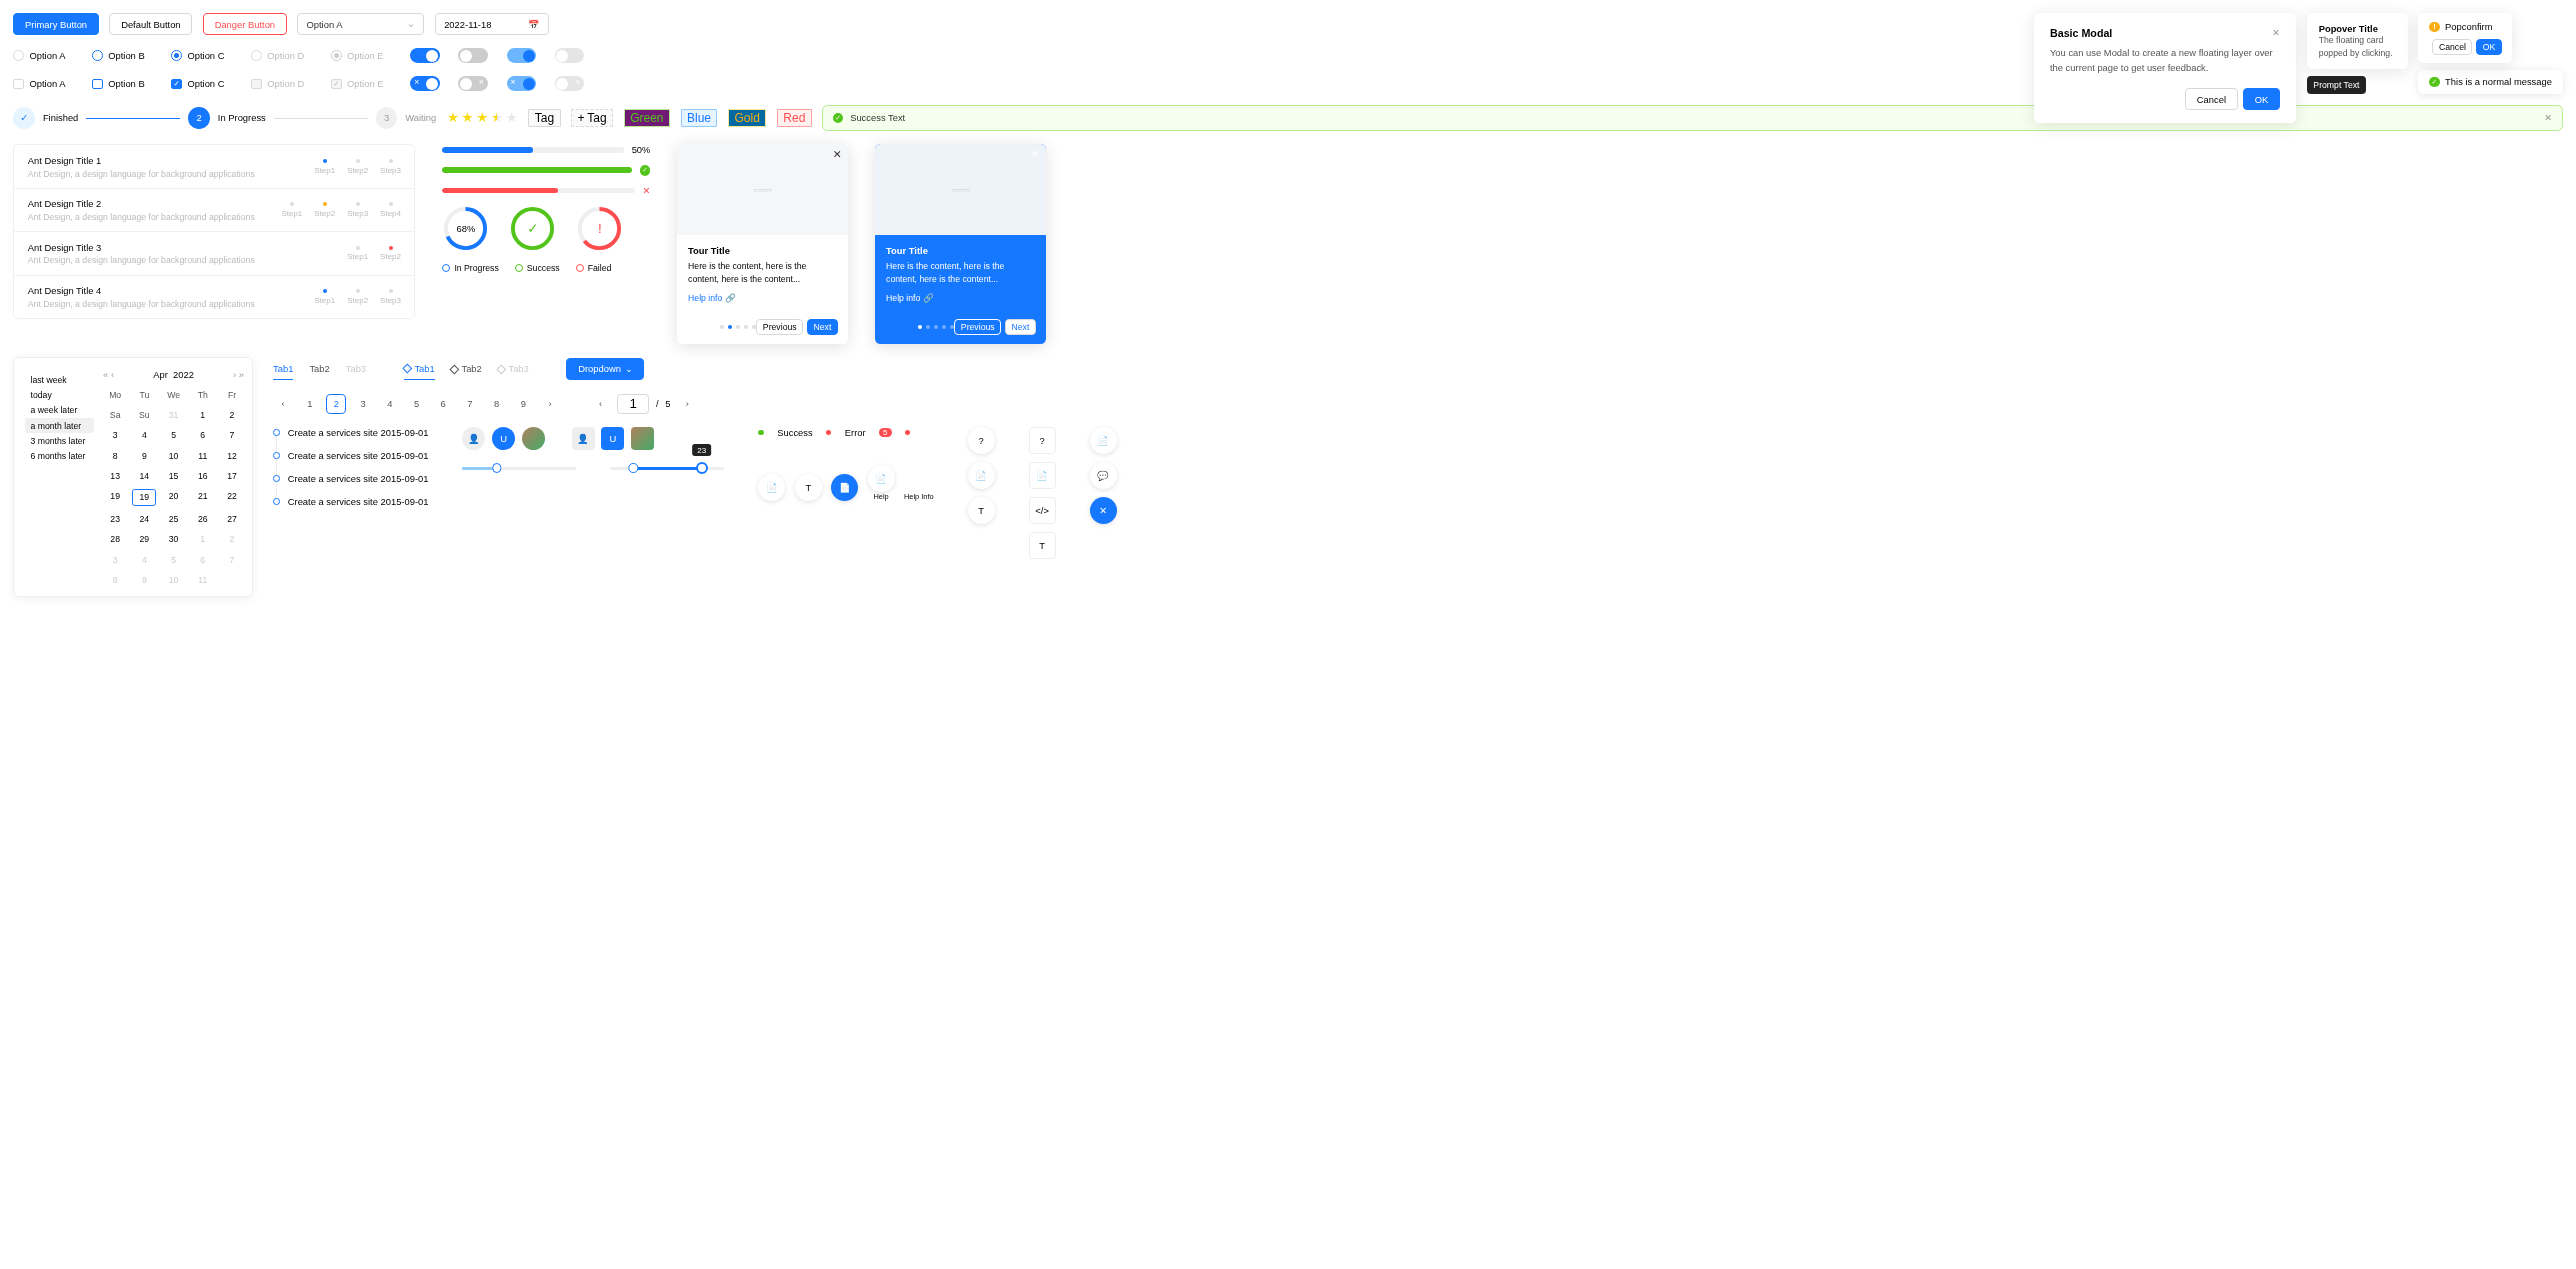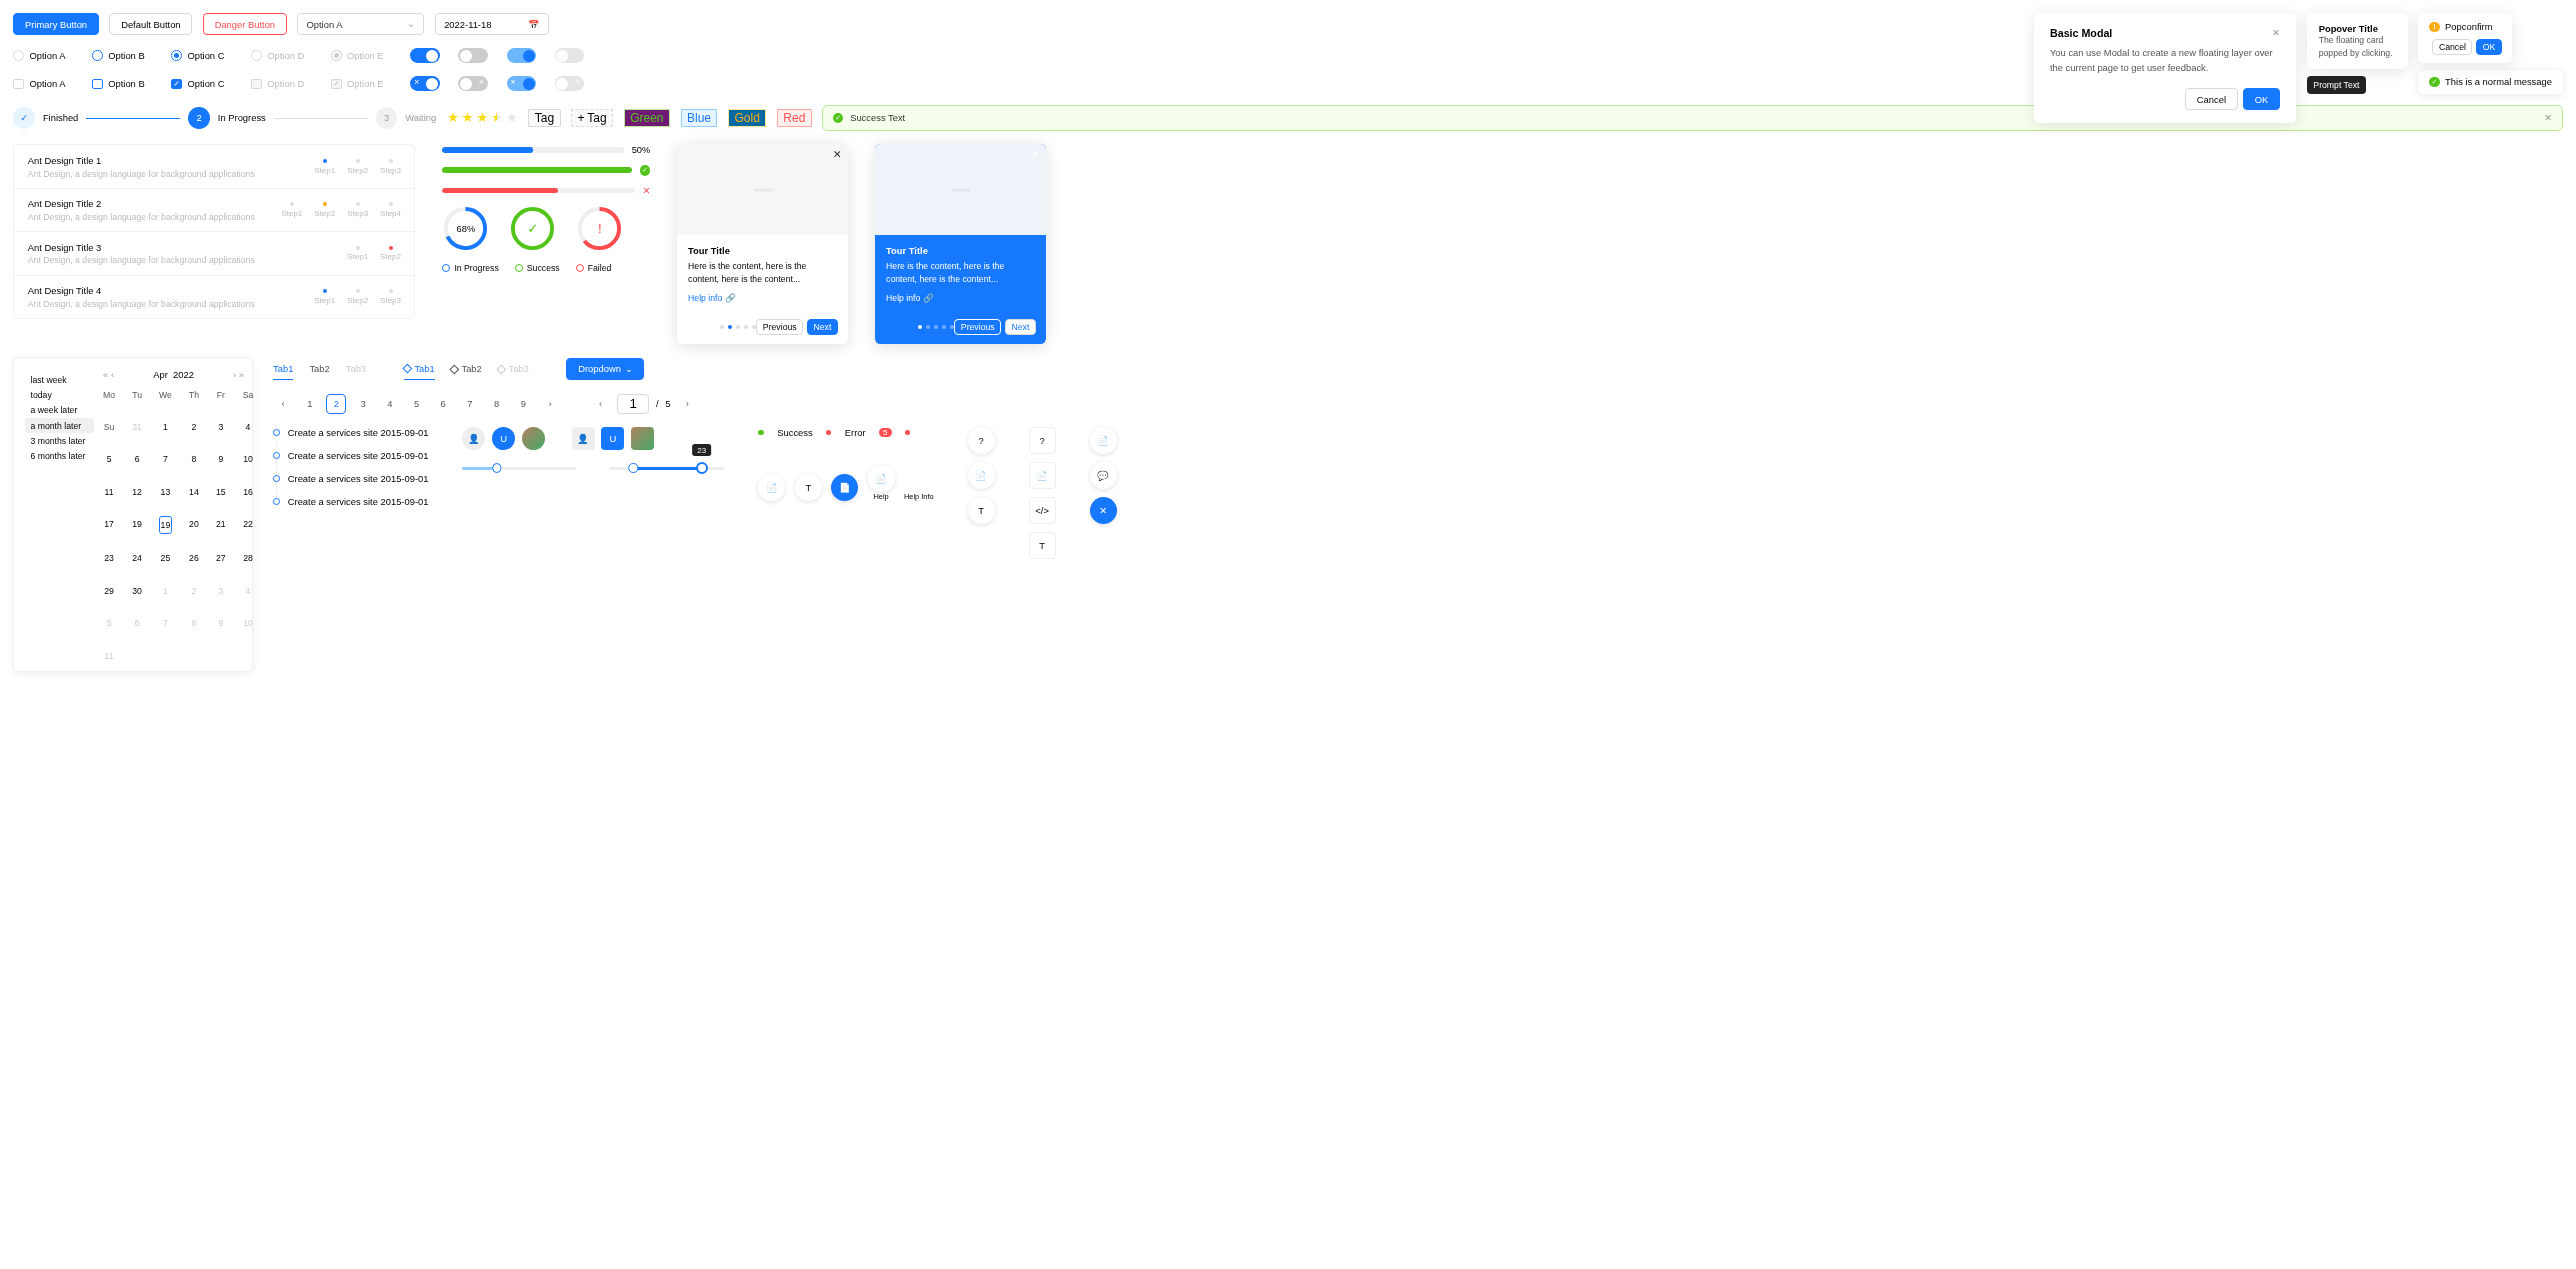--- a/index.html
+++ b/index.html
@@ -106,21 +106,21 @@
 .tour-dot.active{background:#1677ff}
 .blue-tour .tour-dot{background:rgba(255,255,255,.4)}
 .blue-tour .tour-dot.active{background:#fff}
 .date-range-list{width:74px;padding:5.4px 2.7px;font-size:8.7px}
 .date-range-list div{padding:2.7px 5.4px;border-radius:2.7px;cursor:pointer}
 .date-range-list div.sel{background:#f0f0f0}
 .calendar{border:0.7px solid #eee;border-radius:5.4px;padding:8px;box-shadow:0 1.3px 8px rgba(0,0,0,.06);display:flex;gap:6.7px}
 .cal-grid{width:141px}
 .cal-head{display:flex;justify-content:space-between;align-items:center;padding:2.7px 0 6.7px;font-weight:500}
 .cal-nav{display:flex;gap:2.7px;color:#999;cursor:pointer}
-.cal-body{display:grid;grid-template-columns:repeat(6,1fr);gap:17px;font-size:8.7px;text-align:center}
+.cal-body{display:grid;grid-template-columns:repeat(5,1fr);gap:5px;font-size:8.7px;text-align:center}
 .cal-wd{color:#555;padding:2.7px 0}
 .cal-day{padding:2.7px 0;cursor:pointer;border-radius:2.7px}
 .cal-day.dim{color:#ccc}
 .cal-day.today{border:0.7px solid #1677ff}
 .tabs{display:flex;gap:16px;align-items:center}
 .tab{padding:5.4px 0;cursor:pointer;color:#555;display:flex;align-items:center;gap:4px}
 .tab.active{color:#1677ff;border-bottom:1.3px solid #1677ff}
 .tab.dis{color:#ccc}
 .diamond{width:6.7px;height:6.7px;transform:rotate(45deg);border:0.7px solid currentColor}
 .pagination{display:flex;align-items:center;gap:6.7px}

